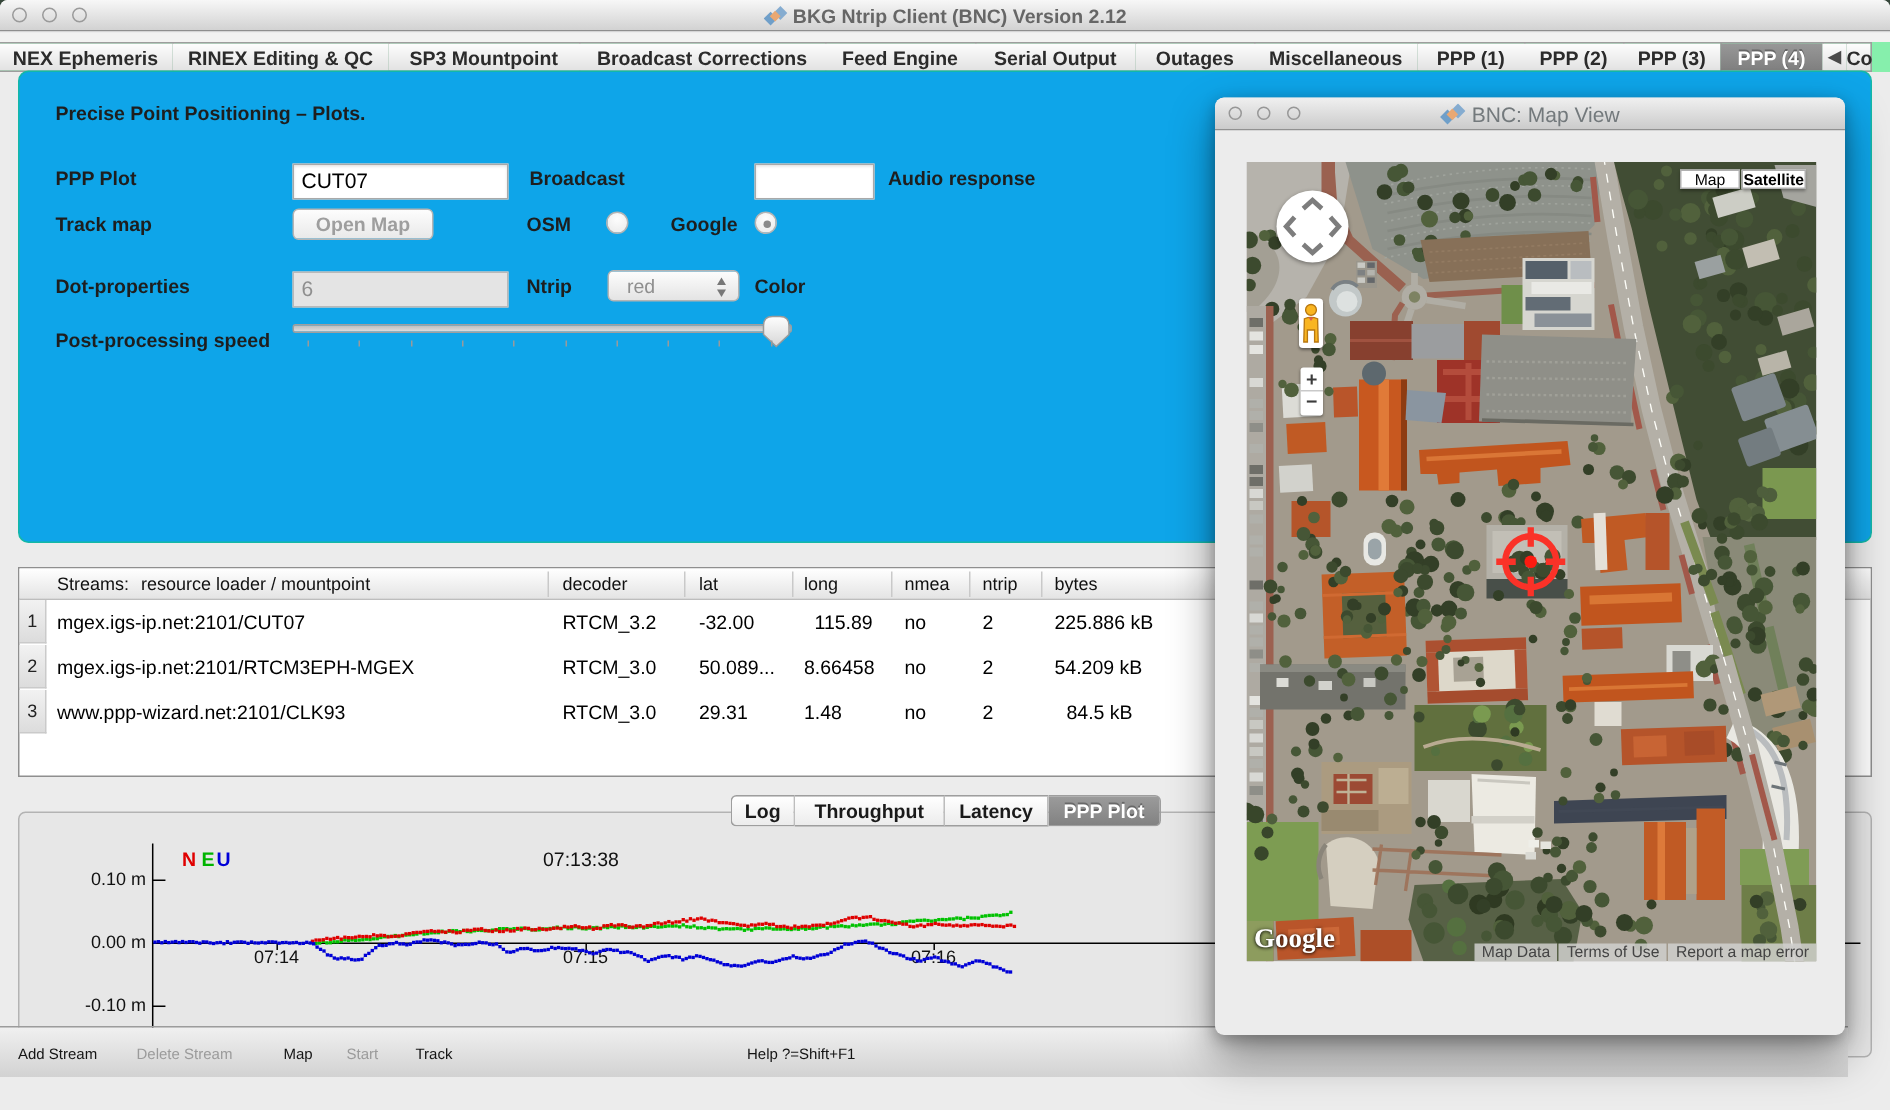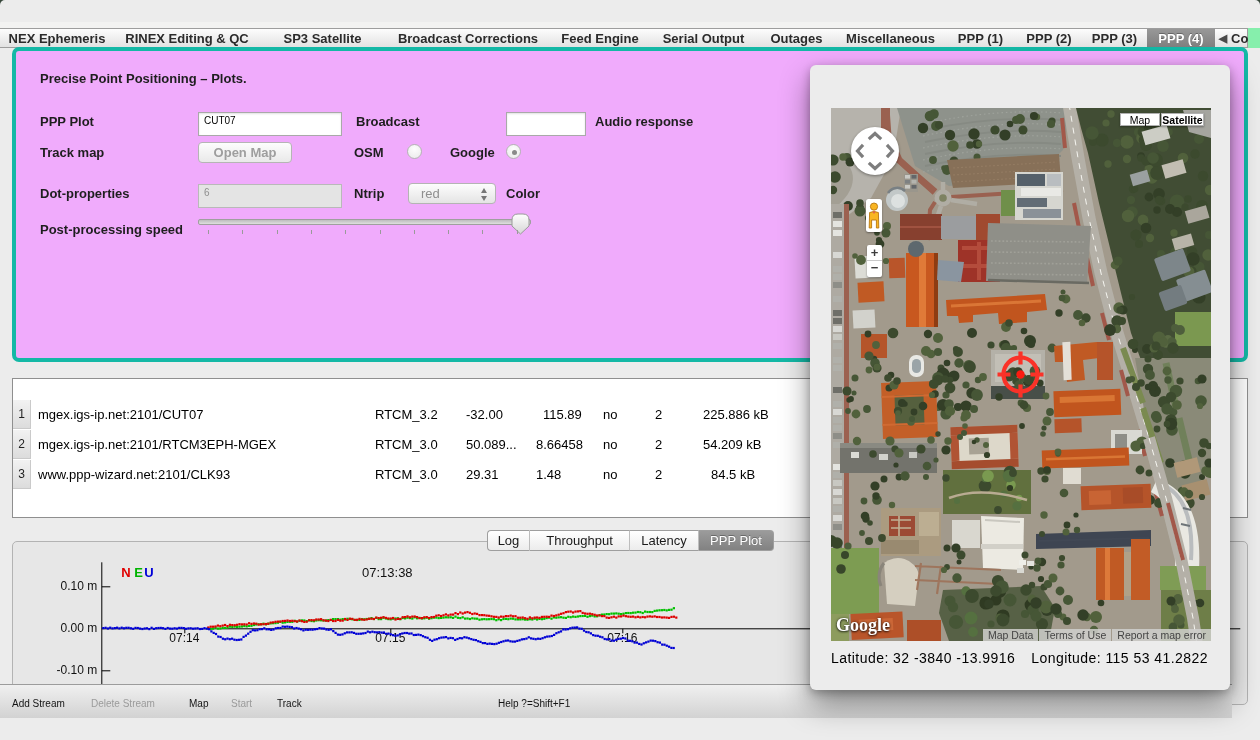--- a/index.html
+++ b/index.html
@@ -7,58 +7,68 @@
 #tbar{position:absolute;left:0;top:0;width:1260px;height:21px;background:linear-gradient(#f7f7f7,#d2d2d2);border-bottom:1px solid #8e8e8e;border-radius:5px 5px 0 0}
 #tstrip{position:absolute;left:0;top:22px;width:1260px;height:6px;background:#f2f2f1}
 .tl{position:absolute;top:5px;width:10px;height:10px;border-radius:50%;background:transparent;border:1.2px solid #9a9a9a}
 #ttext{position:absolute;top:0;left:0;width:100%;height:21px;line-height:21px;text-align:center;font-size:13px;font-weight:bold;color:#666}
 
 #tabs{position:absolute;left:0;top:28px;width:1260px;height:20px;background:#86efac;font-size:13px;font-weight:bold;color:#2b2b2b}
 .tab{position:absolute;top:0;height:20px;line-height:19px;text-align:center;background:linear-gradient(#fdfdfd,#e2e2e2);border:1px solid #9d9d9d;border-left:none}
 .tab.first{border-left:1px solid #9d9d9d}
 .tab.sel{background:linear-gradient(#989898,#7f7f7f);color:#fff;text-shadow:0 -1px 0 rgba(0,0,0,.3)}
 
-.panel{position:absolute;background:#f0abfc;border:4px solid #14b8a6;border-radius:7px}
+.panel{position:absolute;background:#0ea5e9;border:1px solid #14b8a6;border-radius:7px}
 label,.lbl{font-size:13px;font-weight:bold;color:#1e1e1e;position:absolute}
-.tf{position:absolute;height:24px;background:#fff;border:1px solid #a9a9a9;box-shadow:inset 0 1px 2px rgba(0,0,0,.12);font-size:10px;color:#000;padding:2px 5px}
+.tf{position:absolute;height:24px;background:#fff;border:1px solid #a9a9a9;box-shadow:inset 0 1px 2px rgba(0,0,0,.12);font-size:14px;color:#000;padding:2px 5px}
 .tf.dis{background:#e4e4e4;color:#8f8f8f;box-shadow:none;border-color:#b9b9b9}
 
 #tbl{position:absolute;left:12px;top:378px;width:1236px;height:140px;background:#fff;border:1px solid #8f8f8f}
 #thead{position:absolute;left:0;top:0;width:100%;height:21px;background:linear-gradient(#fff,#e4e4e4);border-bottom:1px solid #bdbdbd;font-size:12px;color:#111}
 #thead span{position:absolute;top:3px}
 .colsep{position:absolute;top:2px;height:17px;width:1px;background:#c9c9c9}
 .rownum{position:absolute;left:0;width:18px;height:29px;background:linear-gradient(#f2f2f2,#dcdcdc);border-right:1px solid #cacaca;border-bottom:1px solid #cacaca;font-size:12px;color:#222;text-align:center;line-height:29px}
 .trow{position:absolute;left:0;width:100%;height:30px;font-size:13px;color:#000}
 .trow span{position:absolute;top:7px;white-space:nowrap}
 
-#ctabs{position:absolute;left:487px;top:530px;height:21px;display:flex;font-size:13px;font-weight:normal;color:#1a1a1a;z-index:5}
+#ctabs{position:absolute;left:487px;top:530px;height:21px;display:flex;font-size:13px;font-weight:bold;color:#1a1a1a;z-index:5}
 .ctab{height:21px;line-height:20px;background:linear-gradient(#fff,#ececec);border-top:1px solid #9e9e9e;border-bottom:1px solid #9e9e9e;border-right:1px solid #bdbdbd;text-align:center}
 .ctab.first{border-left:1px solid #9e9e9e;border-radius:4px 0 0 4px}
 .ctab.last{border-right:1px solid #9e9e9e;border-radius:0 4px 4px 0}
 .ctab.sel{background:linear-gradient(#9b9b9b,#828282);color:#fff;text-shadow:0 -1px 0 rgba(0,0,0,.3)}
 
 #chart{position:absolute;left:12px;top:541px;width:1236px;height:164px;background:#e7e7e7;border:1px solid #b3b3b3;border-radius:5px}
 
 #bbar{position:absolute;left:0;top:684px;width:1232px;height:34px;background:linear-gradient(#f0f0f0,#d2d2d2);border-top:1px solid #9c9c9c;font-size:10px;color:#141414}
 #bbar span{position:absolute;top:13px}
 
 #mwin{position:absolute;left:810px;top:65px;width:420px;height:625px;background:#ececec;border-radius:6px;box-shadow:0 14px 30px rgba(0,0,0,.42),0 3px 10px rgba(0,0,0,.28);}
 #mtbar{position:absolute;left:0;top:0;width:100%;height:22px;background:linear-gradient(#f0f0f0,#cbcbcb);border-bottom:1px solid #919191;border-radius:6px 6px 0 0}
 .mtl{position:absolute;top:6px;width:9px;height:9px;border-radius:50%;background:transparent;border:1.1px solid #979797}
 #mtext{position:absolute;width:100%;text-align:center;top:0;height:22px;line-height:23px;font-size:14px;font-weight:normal;color:#73797c}
 #mapbox{position:absolute;left:21px;top:43px;width:380px;height:533px;overflow:hidden}
 #latlon{position:absolute;left:21px;top:585px;width:395px;font-size:14px;color:#000;letter-spacing:0.45px}
 .mbtn{position:absolute;background:#fff;font-size:10.5px;color:#000;text-align:center;border:1px solid #b0b0b0;box-shadow:0 1px 2px rgba(0,0,0,.35)}
 </style></head><body>
 <div id="win">
+  <div id="tbar">
+    <div class="tl" style="left:8px"></div>
+      <div class="tl" style="left:28px"></div>
+      <div class="tl" style="left:48px"></div>
+    <div id="ttext"><svg width="16" height="14" viewBox="0 0 17 15" style="vertical-align:-3px">
+          <rect x="1.5" y="5.5" width="7" height="7" transform="rotate(45 5 9)" fill="#6f9fc9"></rect>
+          <rect x="8.5" y="1.5" width="7" height="7" transform="rotate(45 12 5)" fill="#85acd0"></rect>
+          <rect x="5.5" y="4.5" width="5.5" height="5.5" transform="rotate(45 8.25 7.25)" fill="#e9a873"></rect>
+        </svg> BKG Ntrip Client (BNC) Version 2.12</div>
+  </div>
   <div id="tstrip"></div>
   <div id="tabs">
     <div class="tab first" style="left:-2px;width:118px">NEX Ephemeris</div>
     <div class="tab" style="left:115px;width:145px">RINEX Editing &amp; QC</div>
-    <div class="tab" style="left:259px;width:128px">SP3 Satellite</div>
+    <div class="tab" style="left:259px;width:128px">SP3 Mountpoint</div>
     <div class="tab" style="left:386px;width:165px">Broadcast Corrections</div>
     <div class="tab" style="left:550px;width:101px">Feed Engine</div>
     <div class="tab" style="left:650px;width:108px">Serial Output</div>
     <div class="tab" style="left:757px;width:80px">Outages</div>
     <div class="tab" style="left:836px;width:110px">Miscellaneous</div>
     <div class="tab" style="left:945px;width:72px">PPP (1)</div>
     <div class="tab" style="left:1016px;width:67px">PPP (2)</div>
     <div class="tab" style="left:1082px;width:66px">PPP (3)</div>
     <div class="tab sel" style="left:1147px;width:69px">PPP (4)</div>
     <div class="tab" style="left:1215px;width:17px;color:#4a4a4a;font-size:11px">◀</div>
@@ -99,20 +109,36 @@
         <div class="stick" style="left:113px"></div>
         <div class="stick" style="left:147px"></div>
         <div class="stick" style="left:182px"></div>
         <div class="stick" style="left:216px"></div>
         <div class="stick" style="left:250px"></div>
         <div class="stick" style="left:284px"></div>
         <div class="stick" style="left:319px"></div>
       </div>
   </div>
   <div id="tbl">
+    <div id="thead">
+      <span style="left:25px">Streams:</span>
+        <span style="left:81px">resource loader / mountpoint</span>
+      <span style="left:362px">decoder</span>
+        <span style="left:453px">lat</span>
+        <span style="left:523px">long</span>
+      <span style="left:590px">nmea</span>
+        <span style="left:642px">ntrip</span>
+        <span style="left:690px">bytes</span>
+      <div class="colsep" style="left:352px"></div>
+        <div class="colsep" style="left:443px"></div>
+      <div class="colsep" style="left:515px"></div>
+        <div class="colsep" style="left:581px"></div>
+      <div class="colsep" style="left:633px"></div>
+        <div class="colsep" style="left:681px"></div>
+    </div>
     <div class="trow" style="top:21px">
         <div class="rownum">1</div>
         <span style="left:25px">mgex.igs-ip.net:2101/CUT07</span>
         <span style="left:362px">RTCM_3.2</span>
         <span style="left:453px">-32.00</span>
         <span style="left:530px">115.89</span>
         <span style="left:590px">no</span>
         <span style="left:642px">2</span>
         <span style="left:690px">225.886 kB</span>
       </div>
@@ -822,20 +848,30 @@
   <div id="bbar">
     <span style="left:12px">Add Stream</span>
     <span style="left:91px;color:#9b9b9b">Delete Stream</span>
     <span style="left:189px">Map</span>
     <span style="left:231px;color:#9b9b9b">Start</span>
     <span style="left:277px">Track</span>
     <span style="left:498px">Help ?=Shift+F1</span>
   </div>
 </div>
 <div id="mwin">
+  <div id="mtbar">
+    <div class="mtl" style="left:9px"></div>
+      <div class="mtl" style="left:28px"></div>
+      <div class="mtl" style="left:48px"></div>
+    <div id="mtext"><svg width="17" height="15" viewBox="0 0 17 15" style="vertical-align:-2.5px">
+          <rect x="1.5" y="5.5" width="7" height="7" transform="rotate(45 5 9)" fill="#6f9fc9"></rect>
+          <rect x="8.5" y="1.5" width="7" height="7" transform="rotate(45 12 5)" fill="#85acd0"></rect>
+          <rect x="5.5" y="4.5" width="5.5" height="5.5" transform="rotate(45 8.25 7.25)" fill="#e9a873"></rect>
+        </svg> BNC: Map View</div>
+  </div>
   <div id="mapbox">
     <svg width="380" height="533" viewBox="0 0 380 533">
         <rect width="380" height="533" fill="#a29a8c"></rect>
         <path d="M0,0 L70,0 L62,50 L40,90 L0,120 Z" fill="#b6b3ac"></path>
         <path d="M0,46 C26,54 30,78 6,98 L0,100 Z" fill="#a39f94"></path>
         <circle cx="16" cy="49" r="4.0" fill="#465636"></circle>
         <circle cx="2" cy="52" r="5.6" fill="#3c4a2e"></circle>
         <circle cx="15" cy="49" r="3.3" fill="#465636"></circle>
         <circle cx="12" cy="49" r="3.7" fill="#51613c"></circle>
         <circle cx="4" cy="69" r="5.8" fill="#3c4a2e"></circle>
@@ -1515,21 +1551,20 @@
           <path d="M5.4,9.6 L7,12 L8.6,9.6 Z" fill="#e05a4e"></path>
         </svg>
       </div>
     <div id="zoomctl">
         <div id="zplus">+</div>
         <div id="zminus">−</div>
       </div>
     <div id="glogo">Google</div>
     <div id="attrib"><span class="chip">Map Data</span><span class="chip">Terms of Use</span><span class="chip">Report a map error</span></div>
   </div>
-  <div id="latlon">Latitude: 32 -3840 -13.9916<span style="display:inline-block;width:16px"></span>Longitude: 115 53 41.2822</div>
 </div>
 <style>
 .radio{position:absolute;width:15px;height:15px;border-radius:50%;background:radial-gradient(circle at 50% 30%,#fdfdfd,#e9e9e9);border:1px solid #b4b4b4}
 .radio.sel::after{content:"";position:absolute;left:4.5px;top:4.5px;width:5px;height:5px;border-radius:50%;background:#8a8a8a}
 #openmap{position:absolute;left:182px;top:91px;width:94px;height:21px;border:1px solid #b5b5b5;border-radius:4px;background:linear-gradient(#fdfdfd,#e9e9e9);color:#9e9e9e;font-size:13px;font-weight:bold;text-align:center;line-height:20px}
 #combo{position:absolute;left:392px;top:132px;width:88px;height:21px;border:1px solid #b4b4b4;border-radius:4px;background:linear-gradient(#fdfdfd,#e4e4e4);color:#8f8f8f;font-size:13px;padding-left:12px;line-height:20px}
 #combo::after{content:"";position:absolute;right:8px;top:4px;width:0;height:0;border-left:3.5px solid transparent;border-right:3.5px solid transparent;border-bottom:5px solid #777}
 #combo::before{content:"";position:absolute;right:8px;top:12px;width:0;height:0;border-left:3.5px solid transparent;border-right:3.5px solid transparent;border-top:5px solid #777}
 #slider{position:absolute;left:182px;top:163px;width:332px;height:26px}
 #slider::before{content:"";position:absolute;left:0;top:5px;width:331px;height:4px;background:linear-gradient(#bdbdbd,#dedede);border:1px solid #9f9f9f;border-radius:2px}

